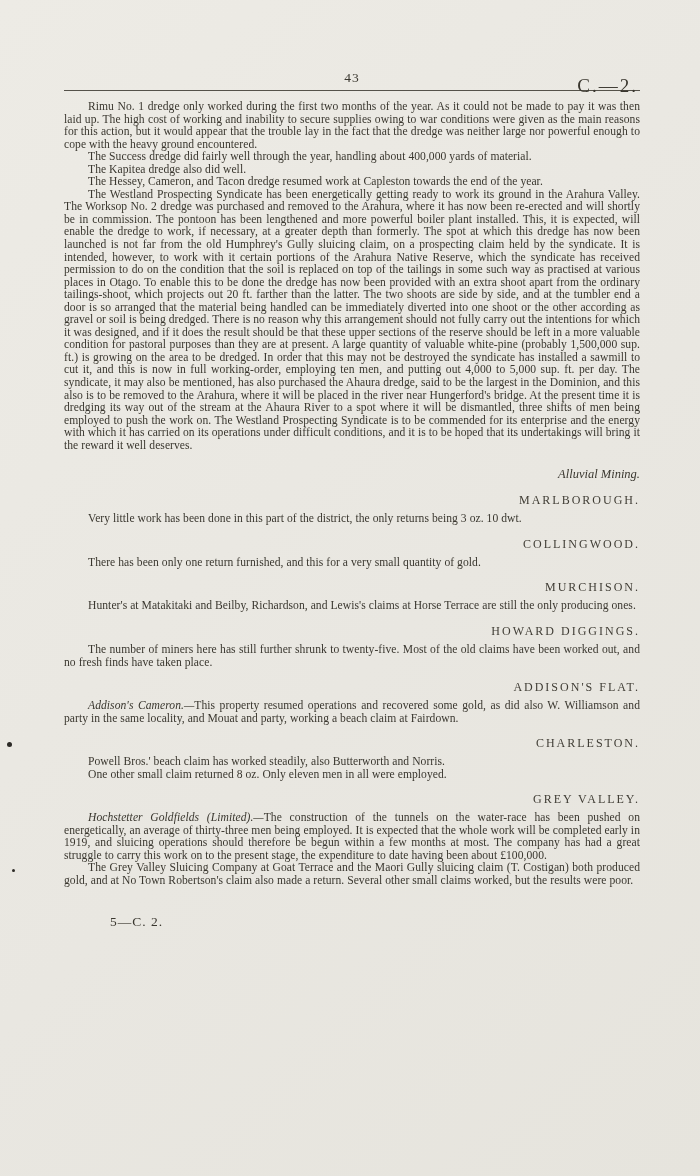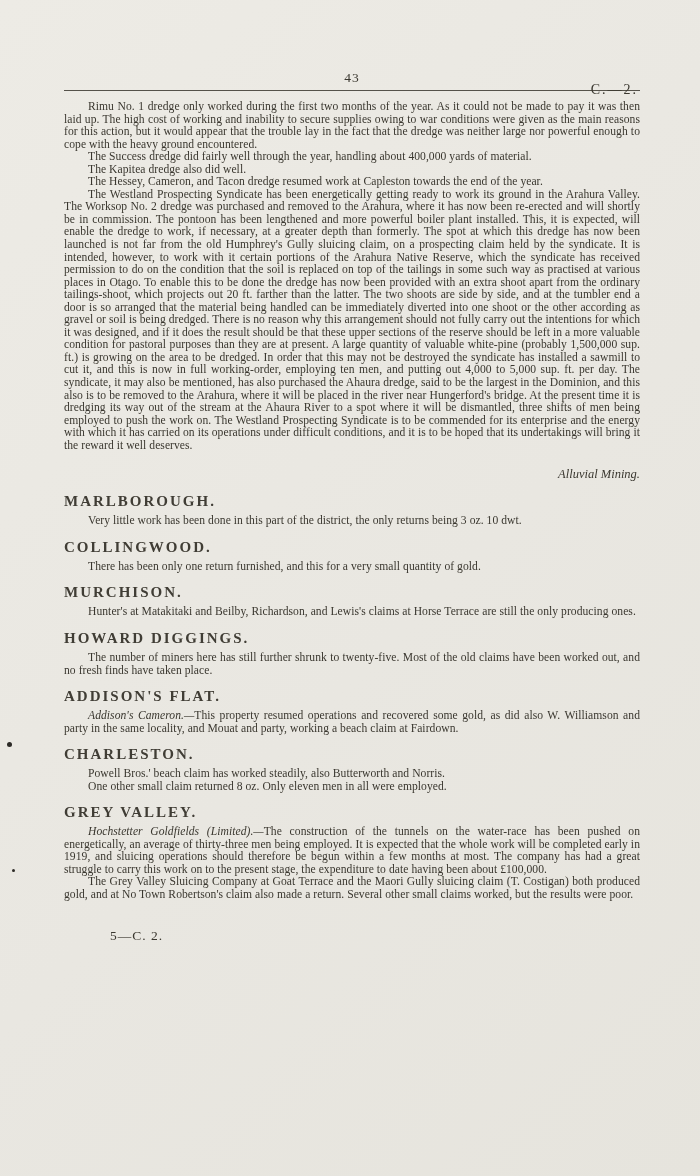--- a/index.html
+++ b/index.html
@@ -28,22 +28,22 @@
   .page-number {
     position: absolute;
     left: 0; right: 0;
     text-align: center;
     font-size: 13.5px;
     letter-spacing: 1px;
   }
   .doc-ref {
     position: absolute;
     right: 2px;
-    top: 12px;
-    font-size: 14px;
+    top: 5px;
+    font-size: 19px;
     letter-spacing: 2px;
   }
   .header-rule {
     border: none;
     border-top: 1.2px solid #55524a;
     margin: 0 0 10px 0;
   }
   .para {
     margin: 0;
     font-size: 11.6px;
@@ -54,23 +54,23 @@
   }
   .main-heading {
     margin: 15px 0 7px 0;
     text-align: right;
     font-style: italic;
     font-weight: normal;
     font-size: 12.5px;
   }
   .sub-heading {
     margin: 11px 0 5px 0;
-    text-align: left;
-    font-weight: bold;
-    font-size: 15px;
+    text-align: right;
+    font-weight: normal;
+    font-size: 12px;
     letter-spacing: 2px;
     color: #403d35;
   }
   .lead-italic { font-style: italic; }
   .footer-mark {
     margin-top: 26px;
     padding-left: 46px;
     font-size: 13.5px;
     letter-spacing: 1px;
   }

